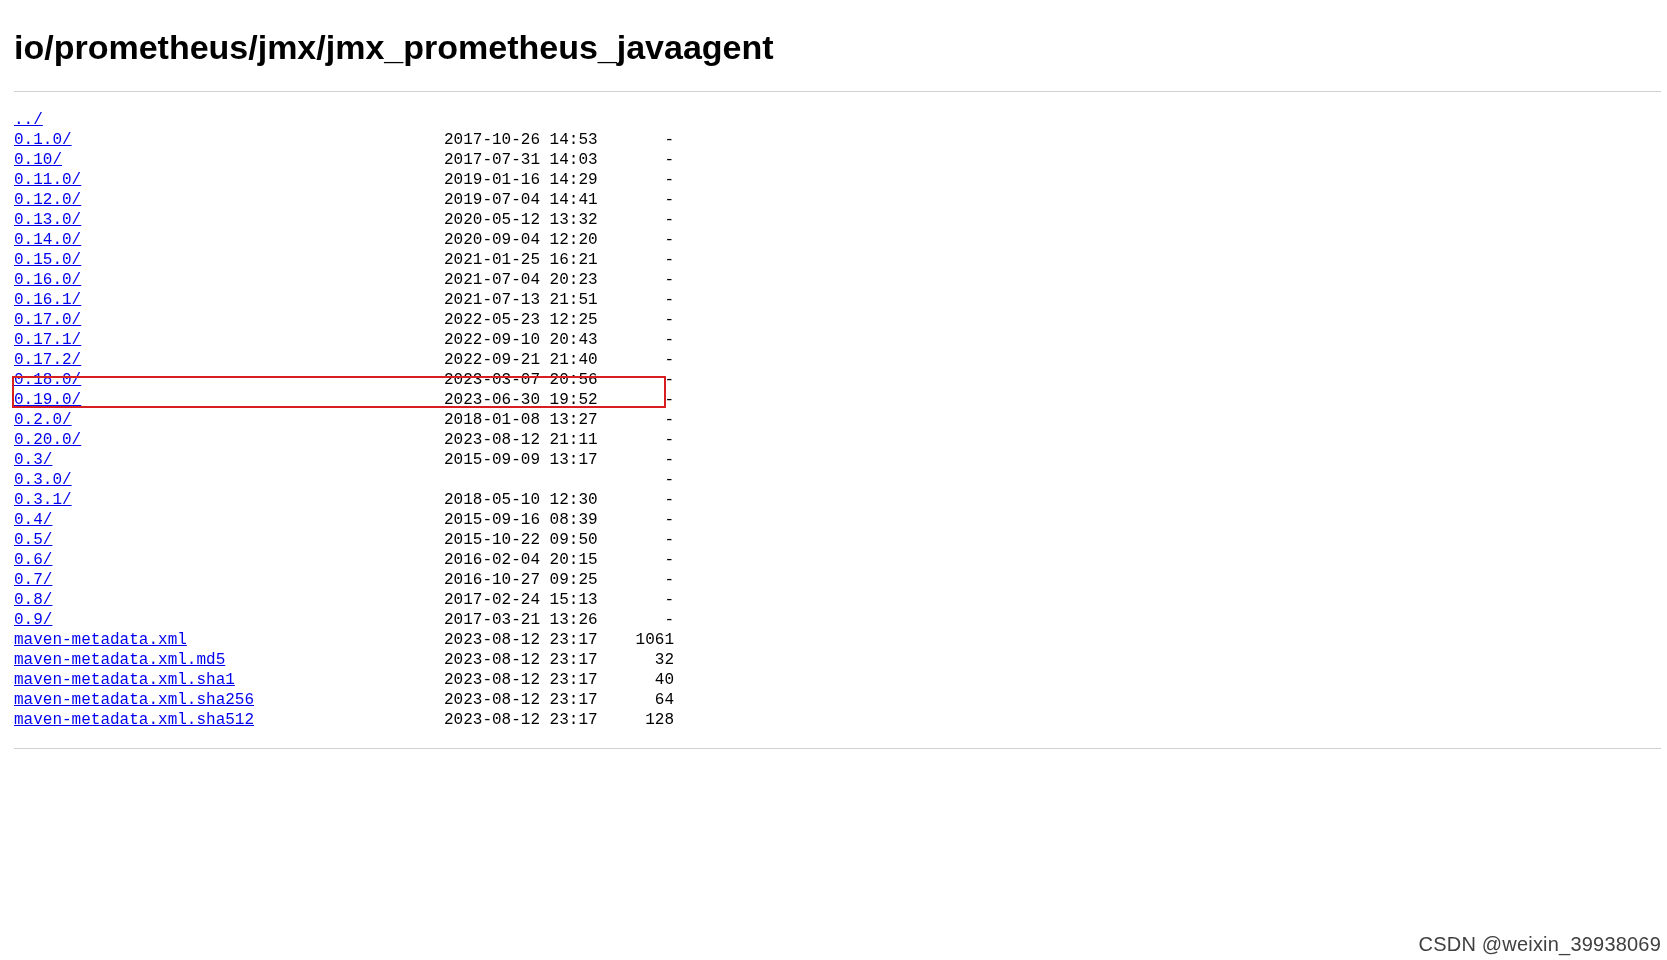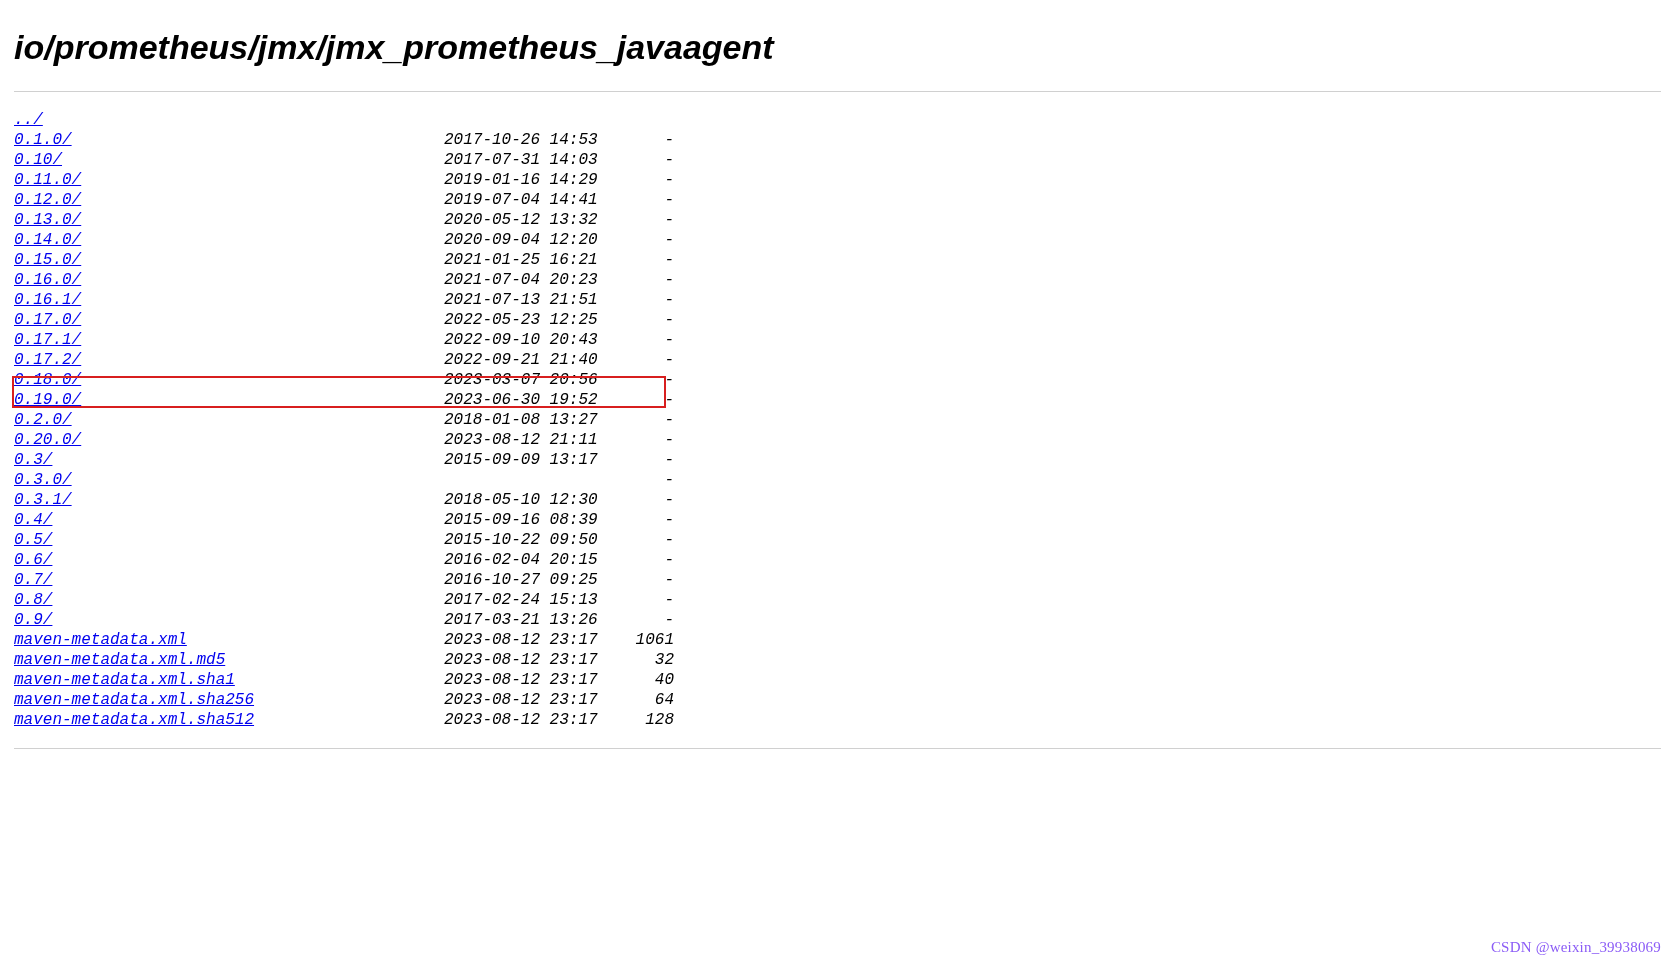--- a/index.html
+++ b/index.html
@@ -4,21 +4,20 @@
 <style>
   html, body {
     margin: 0;
     padding: 0;
     background: #ffffff;
     font-family: "Times New Roman", Times, serif;
     color: #000;
   }
   .page {
     padding: 10px 6px 40px 14px;
-    font-style: italic;
   }
   h1 {
     font-size: 34px;
     font-weight: 700;
     margin: 18px 0 24px 0;
     font-family: Arial, "Helvetica Neue", Helvetica, sans-serif;
   }
   hr {
     border: none;
     border-top: 1px solid #d0d0d0;
@@ -60,23 +59,23 @@
   }
   .highlight-box {
     position: absolute;
     border: 2px solid #d81f1f;
     pointer-events: none;
   }
   .watermark {
     position: fixed;
     right: 6px;
     bottom: 4px;
-    color: #8b5cf6;
-    font-family: Liberation Serif, serif;
-    font-size: 15px;
+    color: #404040;
+    font-family: Liberation Sans, sans-serif;
+    font-size: 20px;
     letter-spacing: 0.2px;
   }
 </style>
 </head>
 <body>
 
 <div class="page">
   <h1>io/prometheus/jmx/jmx_prometheus_javaagent</h1>
   <hr>
 

